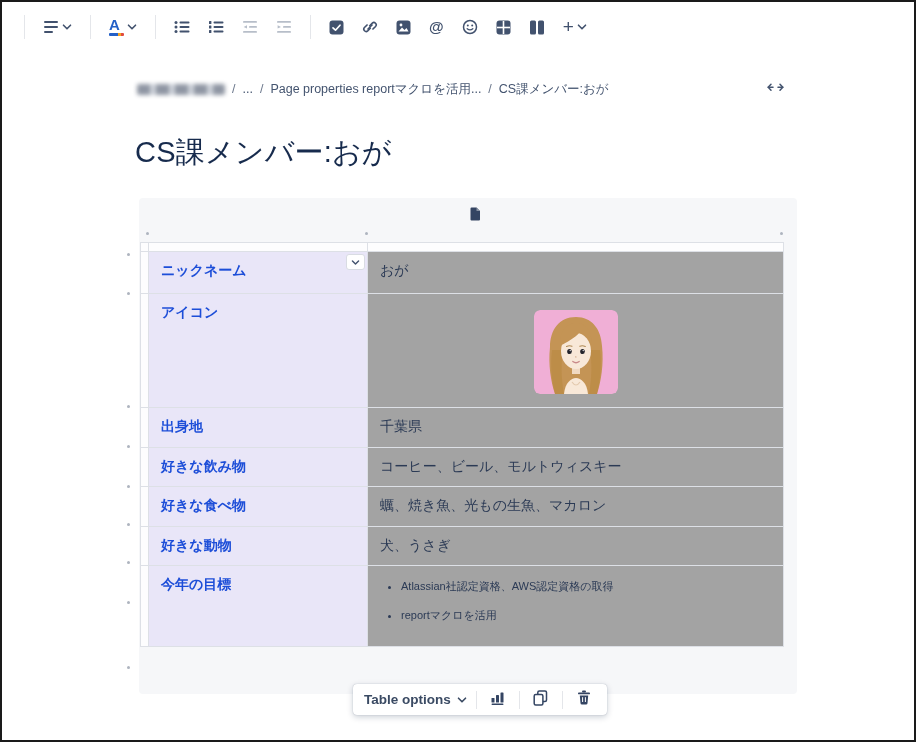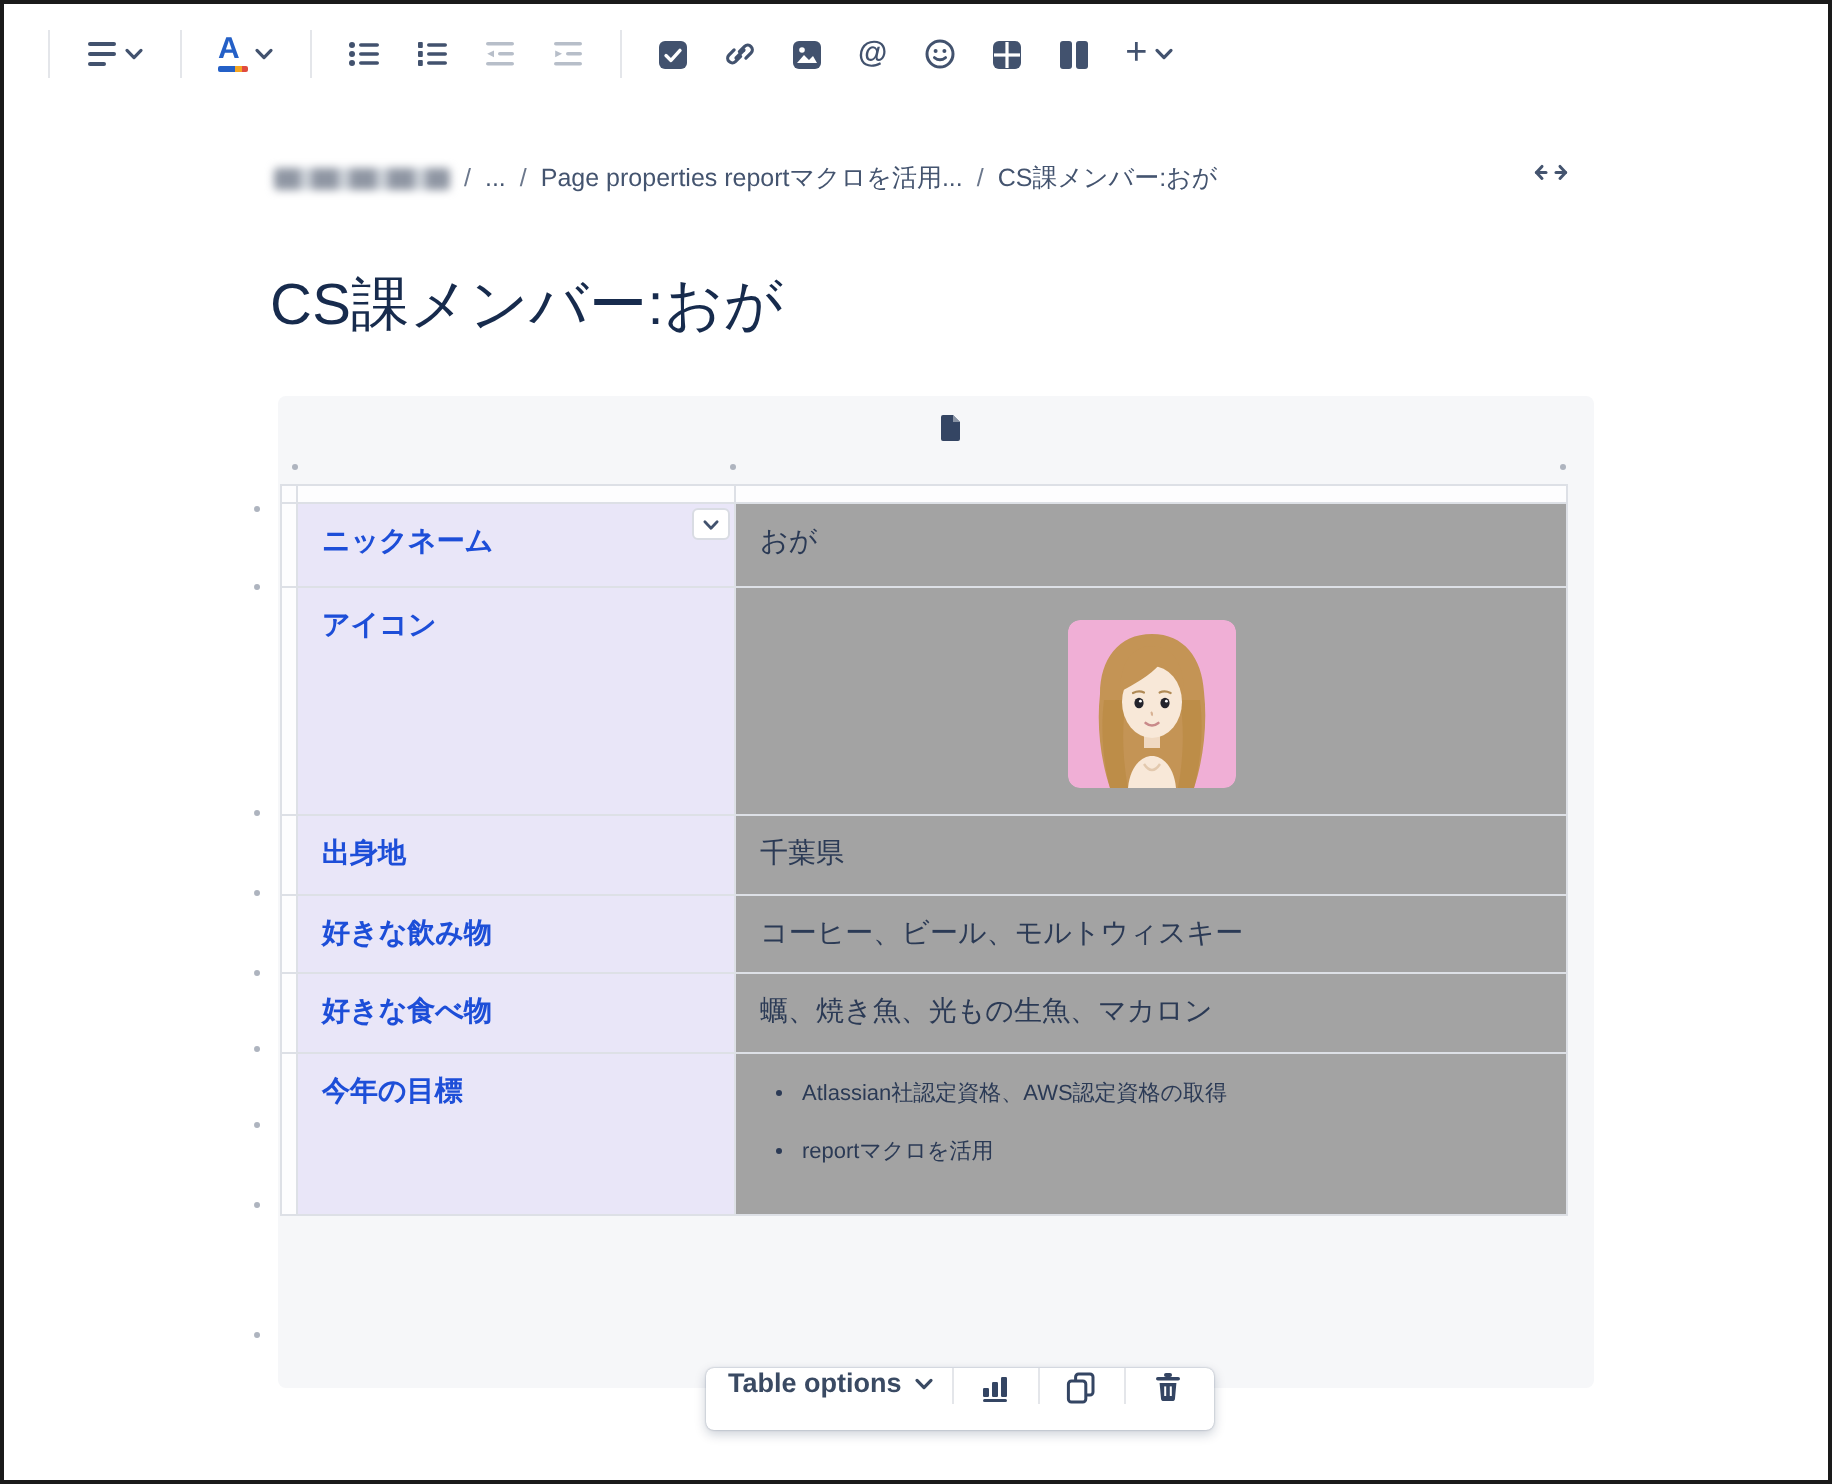--- a/index.html
+++ b/index.html
@@ -82,21 +82,21 @@
   .avatar-img { border-radius: 6px; display: block; }
   .goals-list { margin: 0; padding-left: 21px; }
   .goals-list li { margin: 2px 0 12px; line-height: 17px; font-size: 11px; color: #2B3A55; }
 
   
   .dot { position: absolute; width: 3px; height: 3px; border-radius: 50%; background: #AEB4BF; }
 
   
   .float-toolbar {
     position: absolute; left: 351px; top: 682px; height: 31px;
-    display: flex; align-items: flex-start; gap: 9px; padding: 0 11px;
+    display: flex; align-items: center; gap: 9px; padding: 0 11px;
     background: #fff; border-radius: 4px;
     box-shadow: 0 2px 6px rgba(9,30,66,.22), 0 0 1px rgba(9,30,66,.35);
   }
   .ft-label { display: flex; align-items: center; gap: 6px; font-size: 13.5px; font-weight: 600;
               color: #3A4A63; cursor: pointer; white-space: nowrap; }
   .ft-sep { width: 1px; height: 18px; background: #E4E6EA; }
   .ft-btn { display: flex; align-items: center; justify-content: center; width: 24px; height: 24px;
             border-radius: 3px; cursor: pointer; color: #42526E; }
 </style>
 </head>
@@ -361,20 +361,25 @@
       <tr style="height:38px">
         <td class="ctrl"></td>
         <td class="label-cell"><span>好きな飲み物</span></td>
         <td class="value-cell">コーヒー、ビール、モルトウィスキー</td>
       </tr>
       <tr style="height:40px">
         <td class="ctrl"></td>
         <td class="label-cell"><span>好きな食べ物</span></td>
         <td class="value-cell">蠣、焼き魚、光もの生魚、マカロン</td>
       </tr>
+      <tr style="height:38px">
+        <td class="ctrl"></td>
+        <td class="label-cell"><span>好きな動物</span></td>
+        <td class="value-cell">犬、うさぎ</td>
+      </tr>
       <tr style="height:67px">
         <td class="ctrl"></td>
         <td class="label-cell"><span>今年の目標</span></td>
         <td class="value-cell">
           <ul class="goals-list">
             <li>Atlassian社認定資格、AWS認定資格の取得</li>
             <li>reportマクロを活用</li>
           </ul>
         </td>
       </tr>

